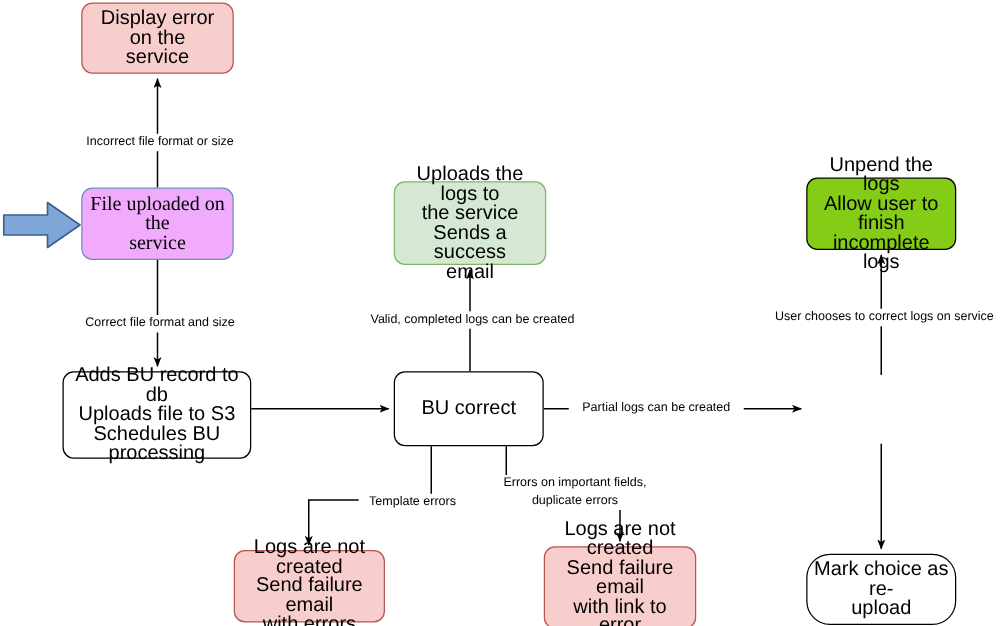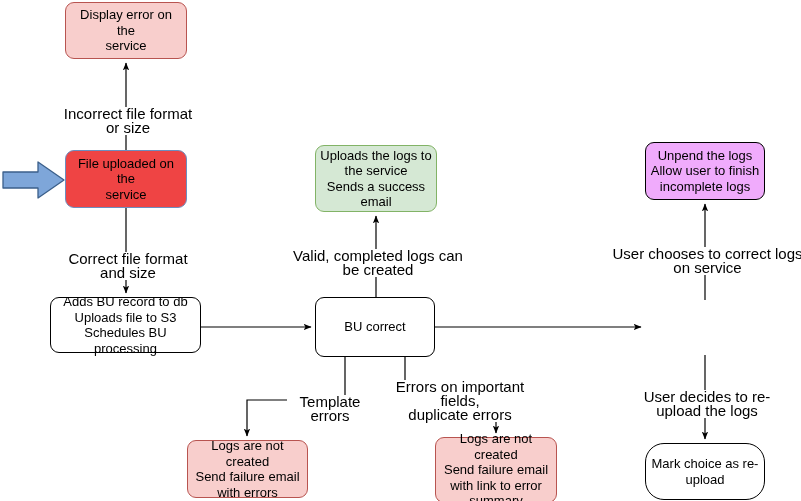--- a/index.html
+++ b/index.html
@@ -25,30 +25,30 @@
   }
   .node {
     position: absolute;
     box-sizing: border-box;
     border: 1.2px solid #000000;
     border-radius: 9px;
     display: flex;
     align-items: center;
     justify-content: center;
     text-align: center;
-    font-size: 13px;
+    font-size: 16px;
     line-height: 15.5px;
     color: #000000;
     padding: 2px 4px;
     white-space: pre-line;
     background: #ffffff;
   }
   .edge-label {
     position: absolute;
-    font-size: 15px;
+    font-size: 10px;
     line-height: 14px;
     color: #000000;
     text-align: center;
     background: #ffffff;
     white-space: pre-line;
     padding: 0 2px;
   }
   .start-arrow {
     position: absolute;
   }
@@ -103,45 +103,45 @@
   </svg>
 
   <div class="start-arrow" id="start-marker" style="left: 2px; top: 160px;">
     <svg width="64" height="40" viewBox="0 0 64 40">
       <path d="M1,12 L36,12 L36,2 L62,20 L36,38 L36,28 L1,28 Z" fill="#7ea6d9" stroke="#3b5f8a" stroke-width="1.3" stroke-linejoin="round"></path>
     </svg>
   </div>
 
   <div class="node" id="n-display-error" style="left: 65px; top: 2px; width: 122px; height: 57px; background: rgb(248, 206, 204); border-color: rgb(184, 84, 80);">Display error on the
 service</div>
-  <div class="node" id="n-file-uploaded" style="left: 65px; top: 150px; width: 122px; height: 58px; background: #ef4444; border-color: rgb(108, 142, 191);">File uploaded on the
+  <div class="node" id="n-file-uploaded" style="left: 65px; top: 150px; width: 122px; height: 58px; background: #f0abfc; border-color: rgb(108, 142, 191); font-family: Liberation Serif, serif;">File uploaded on the
 service</div>
-  <div class="node" id="n-adds-bu-record" style="left: 50px; top: 297px; width: 151px; height: 56px; background: rgb(255, 255, 255); border-color: rgb(0, 0, 0);">Adds BU record to db
+  <div class="node" id="n-adds-bu-record" style="left: 50px; top: 297px; width: 151px; height: 70px; background: rgb(255, 255, 255); border-color: rgb(0, 0, 0);">Adds BU record to db
 Uploads file to S3
 Schedules BU processing</div>
   <div class="node" id="n-uploads-logs" style="left: 315px; top: 145px; width: 122px; height: 67px; background: rgb(213, 232, 212); border-color: rgb(130, 179, 102); text-align: center;">Uploads the logs to
 the service
 Sends a success
 email</div>
   <div class="node" id="n-bu-service" style="left: 315px; top: 297px; width: 120px; height: 60px; background: rgb(255, 255, 255); border-color: rgb(0, 0, 0);">BU correct</div>
-  <div class="node" id="n-unpend-logs" style="left: 645px; top: 142px; width: 120px; height: 58px; background: #f0abfc; border-color: rgb(0, 0, 0);">Unpend the logs
+  <div class="node" id="n-unpend-logs" style="left: 645px; top: 142px; width: 120px; height: 58px; background: #84cc16; border-color: rgb(0, 0, 0);">Unpend the logs
 Allow user to finish
 incomplete logs</div>
   <div class="node" id="n-logs-not-created-errors" style="left: 187px; top: 440px; width: 121px; height: 58px; background: rgb(248, 206, 204); border-color: rgb(184, 84, 80);">Logs are not created
 Send failure email
 with errors</div>
   <div class="node" id="n-logs-not-created-summary" style="left: 435px; top: 437px; width: 122px; height: 66px; background: rgb(248, 206, 204); border-color: rgb(184, 84, 80);">Logs are not created
 Send failure email
 with link to error
 summary</div>
   <div class="node" id="n-mark-reupload" style="left: 645px; top: 443px; width: 120px; height: 57px; background: rgb(255, 255, 255); border-color: rgb(0, 0, 0); border-radius: 19px;">Mark choice as re-
 upload</div>
 
   <div class="edge-label" id="l-incorrect-format" style="left: 60px; top: 107px; width: 132px;">Incorrect file format or size</div>
   <div class="edge-label" id="l-correct-format" style="left: 60px; top: 252px; width: 132px;">Correct file format and size</div>
   <div class="edge-label" id="l-valid-completed" style="left: 284px; top: 249px; width: 184px;">Valid, completed logs can be created</div>
+  <div class="edge-label" id="l-partial-logs" style="left: 455px; top: 320px; width: 136px;">Partial logs can be created</div>
   <div class="edge-label" id="l-user-corrects" style="left: 610px; top: 247px; width: 191px;">User chooses to correct logs on service</div>
-  <div class="edge-label" id="l-user-reuploads" style="left: 620px; top: 390px; width: 170px;">User decides to re-upload the logs</div>
   <div class="edge-label" id="l-template-errors" style="left: 287px; top: 395px; width: 82px;">Template errors</div>
   <div class="edge-label" id="l-important-field-errors" style="left: 393px; top: 380px; width: 130px;">Errors on important fields,
 duplicate errors</div>
 
 </div>
 
 </body></html>

